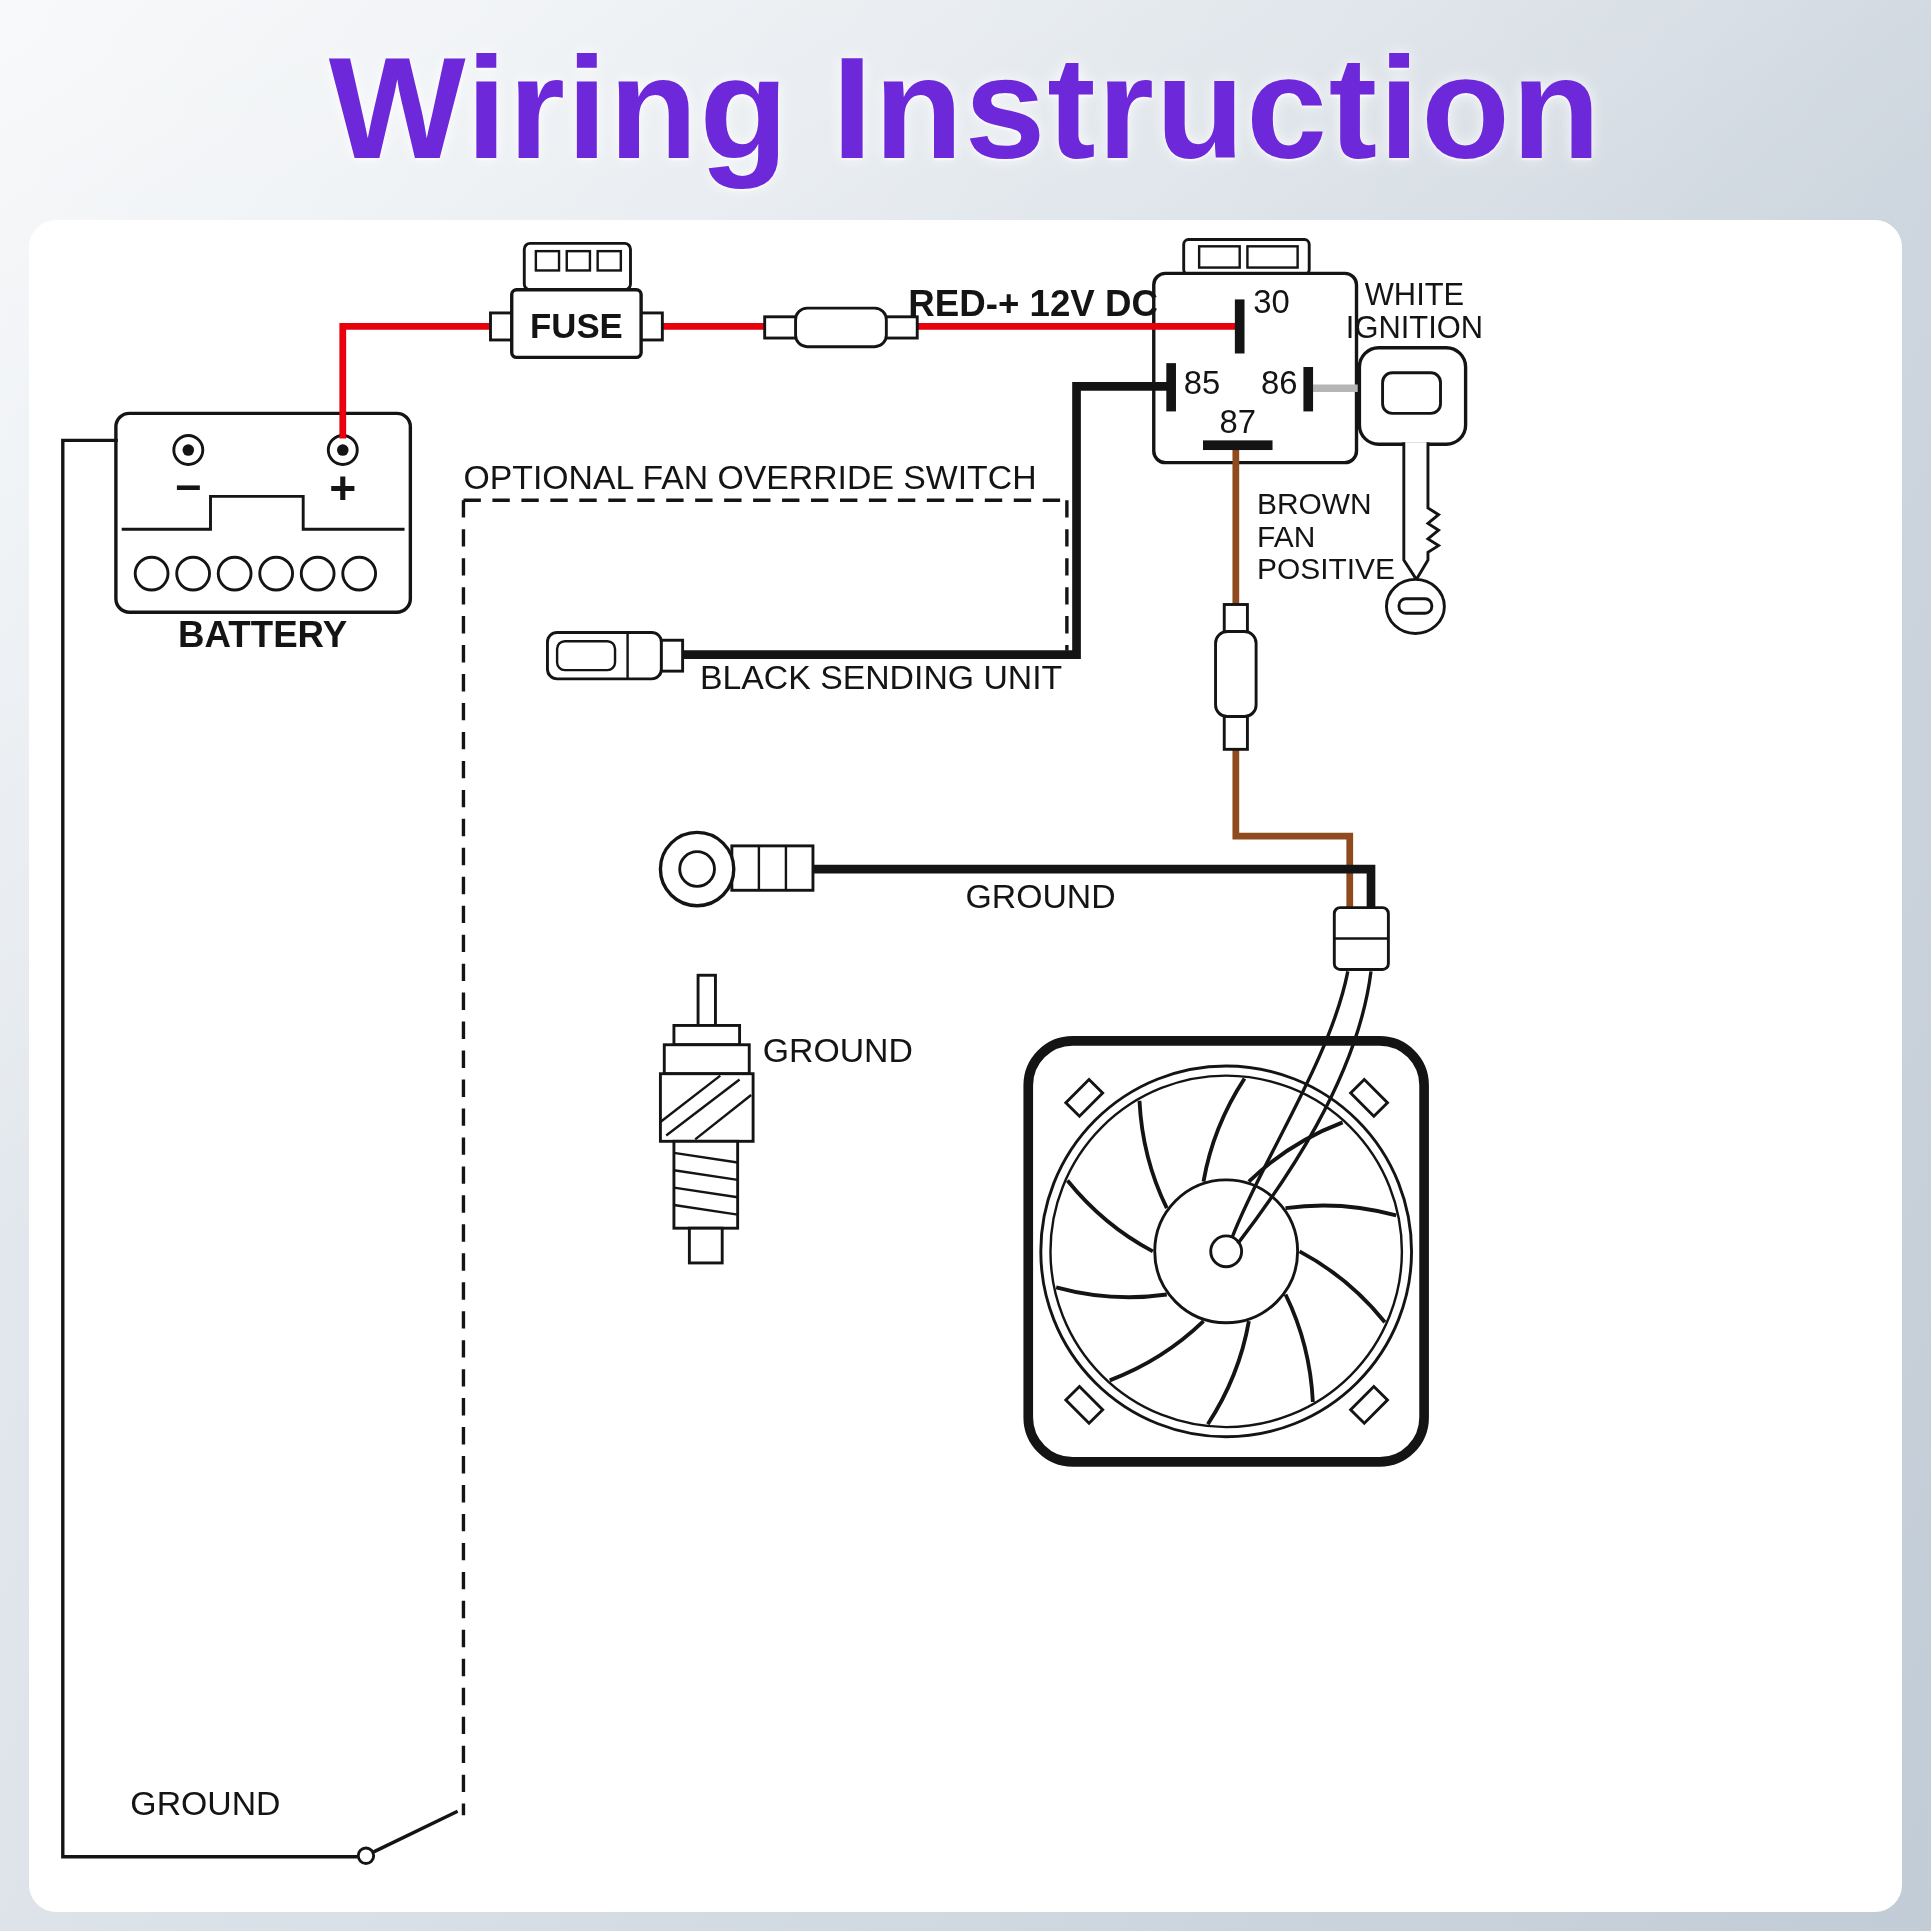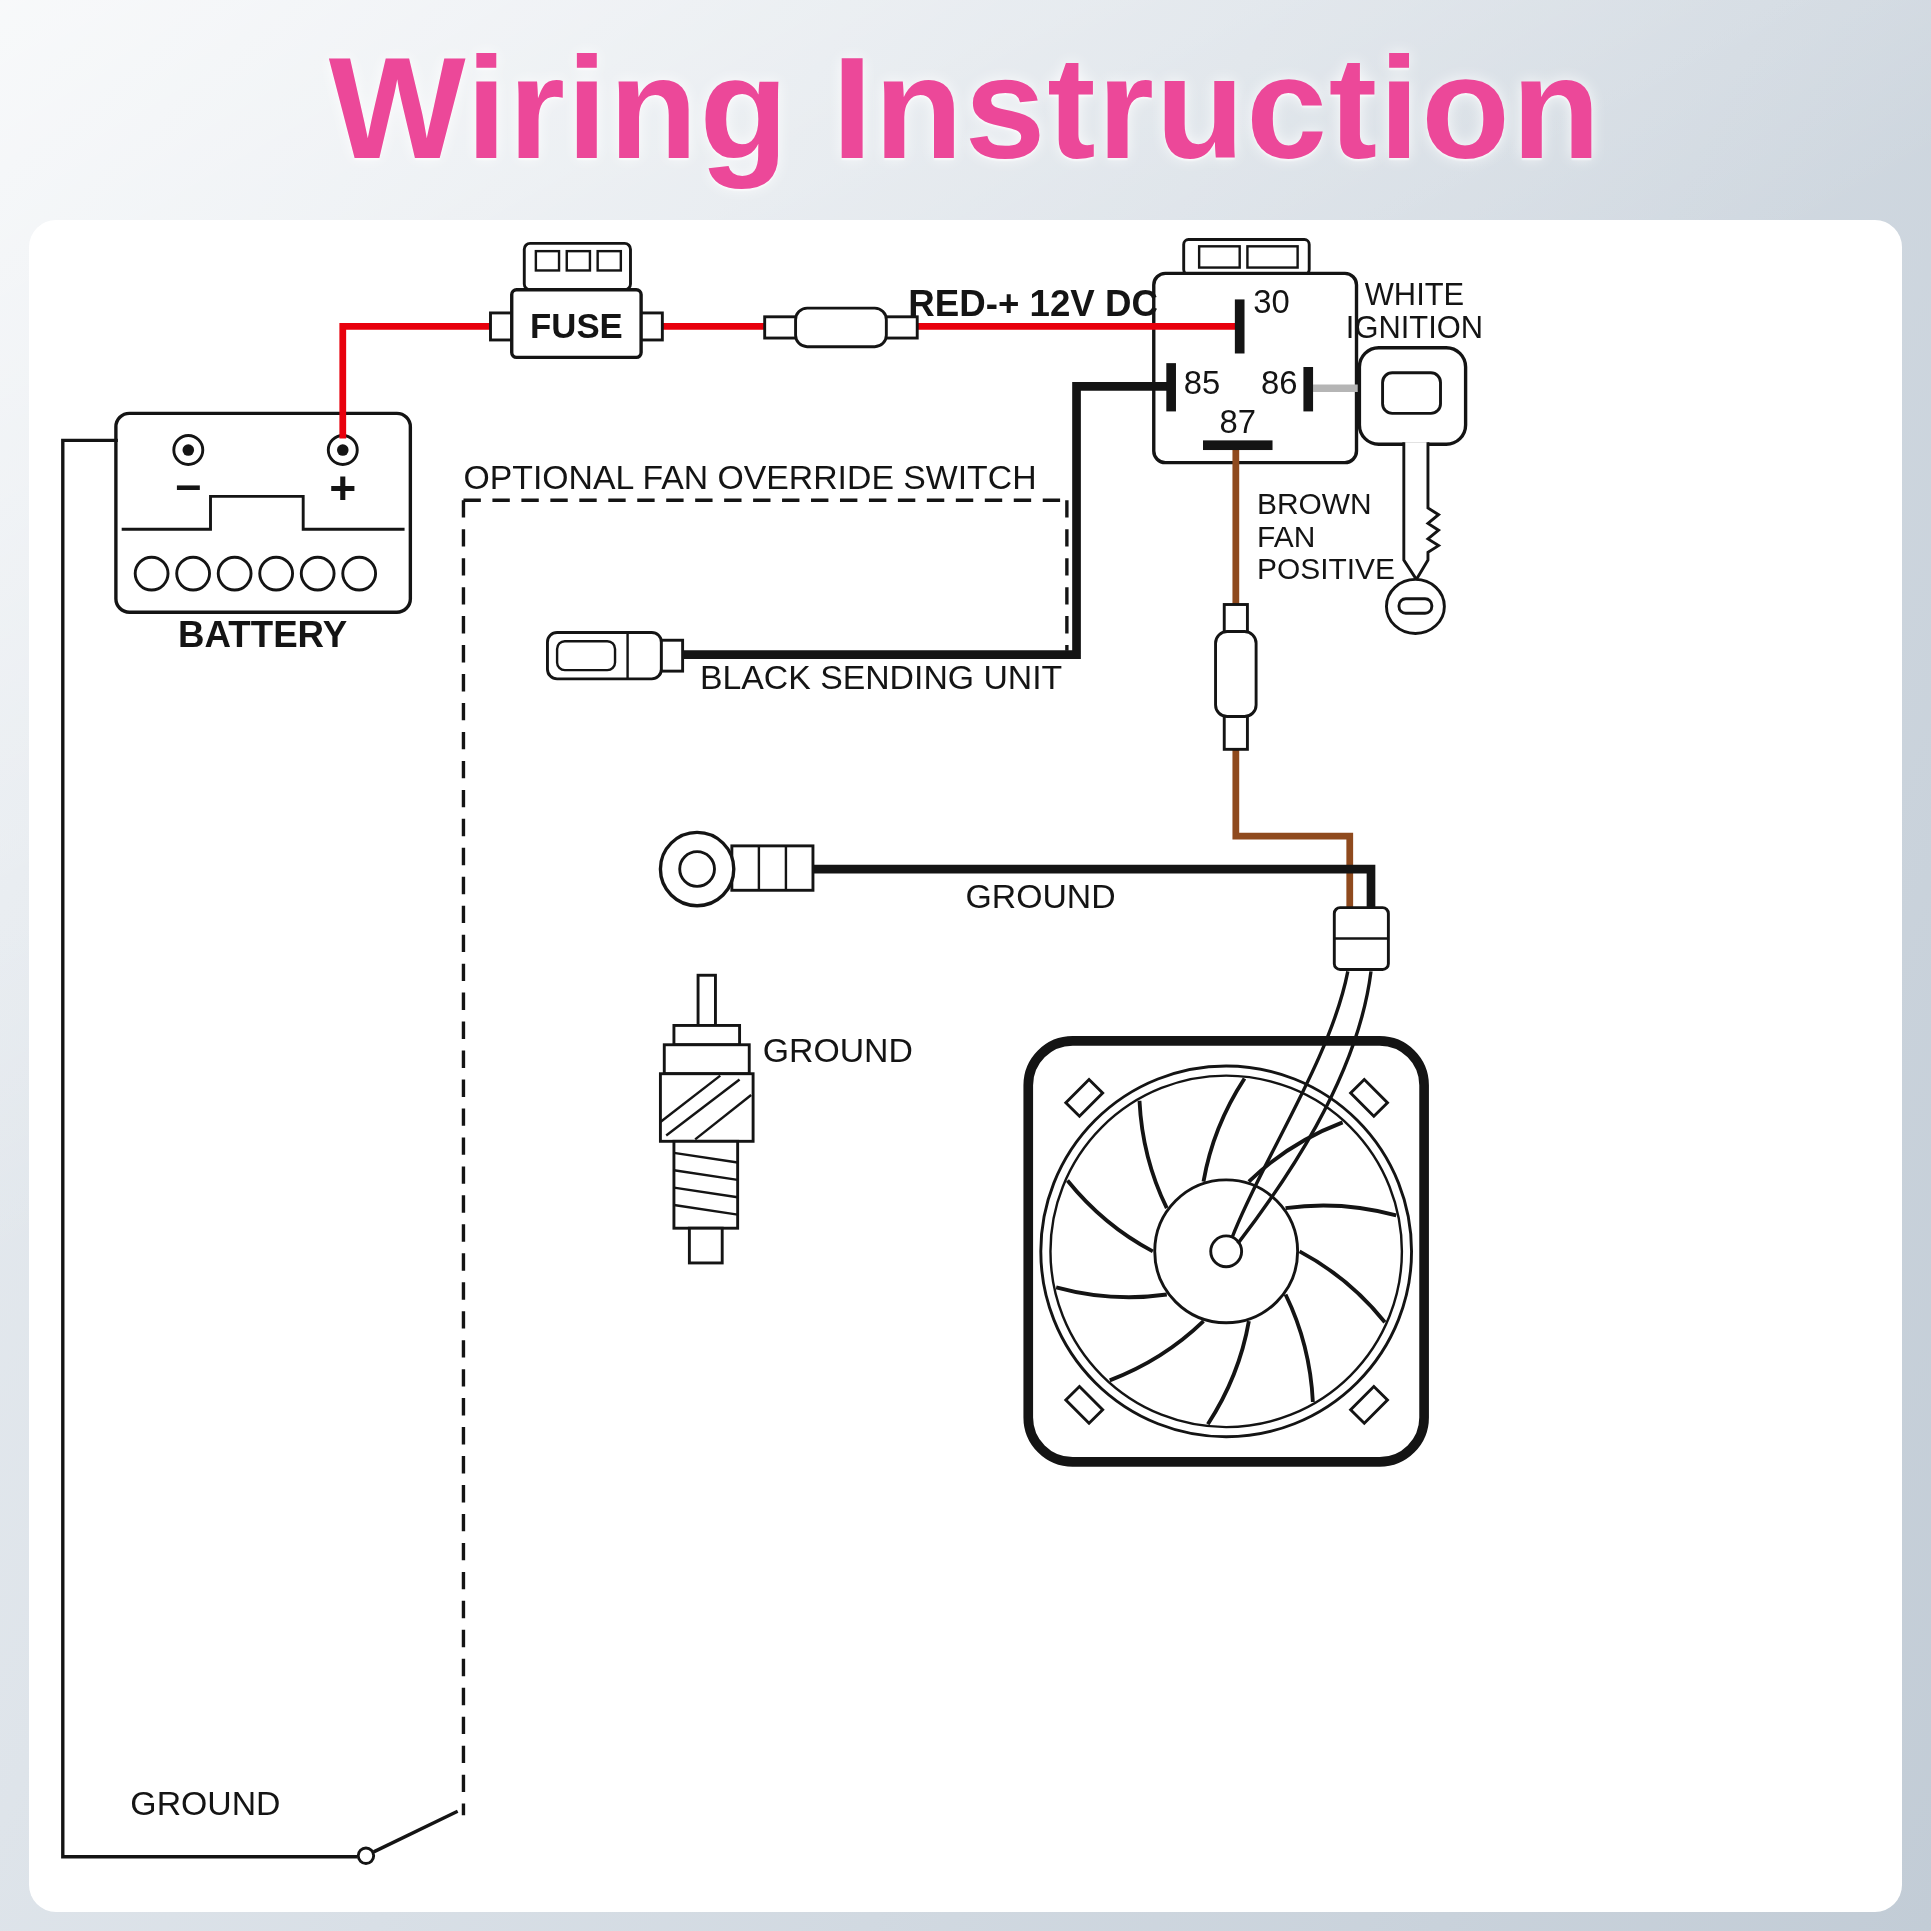--- a/index.html
+++ b/index.html
@@ -5,21 +5,21 @@
   html,body{margin:0;padding:0}
   body{
     width:1931px;height:1931px;position:relative;overflow:hidden;
     font-family:"Liberation Sans",sans-serif;
     background:
       linear-gradient(150deg, rgba(255,255,255,.65) 0%, rgba(255,255,255,0) 42%),
       linear-gradient(115deg,#eaeef2 0%,#d8dfe6 45%,#c2ccd6 100%);
   }
   .title{
     position:absolute;top:25px;left:0;width:100%;text-align:center;
-    font-size:145px;font-weight:bold;color:#ec4899;letter-spacing:1.9px;
+    font-size:145px;font-weight:bold;color:#6d28d9;letter-spacing:1.9px;
     text-shadow:0 0 15.4px rgba(255,255,255,.85), 0 1.9px 1.9px rgba(255,255,255,.6);
   }
   .panel{
     position:absolute;left:29px;top:220px;width:1873px;height:1692px;
     background:#ffffff;border-radius:27px;
   }
   svg{display:block;width:100%;height:100%}
   text{font-family:"Liberation Sans",sans-serif;fill:#141414}
   .b{font-weight:bold}
   .t31{font-size:31px}.t32{font-size:32px}.t34{font-size:34px}.t35{font-size:35px}

